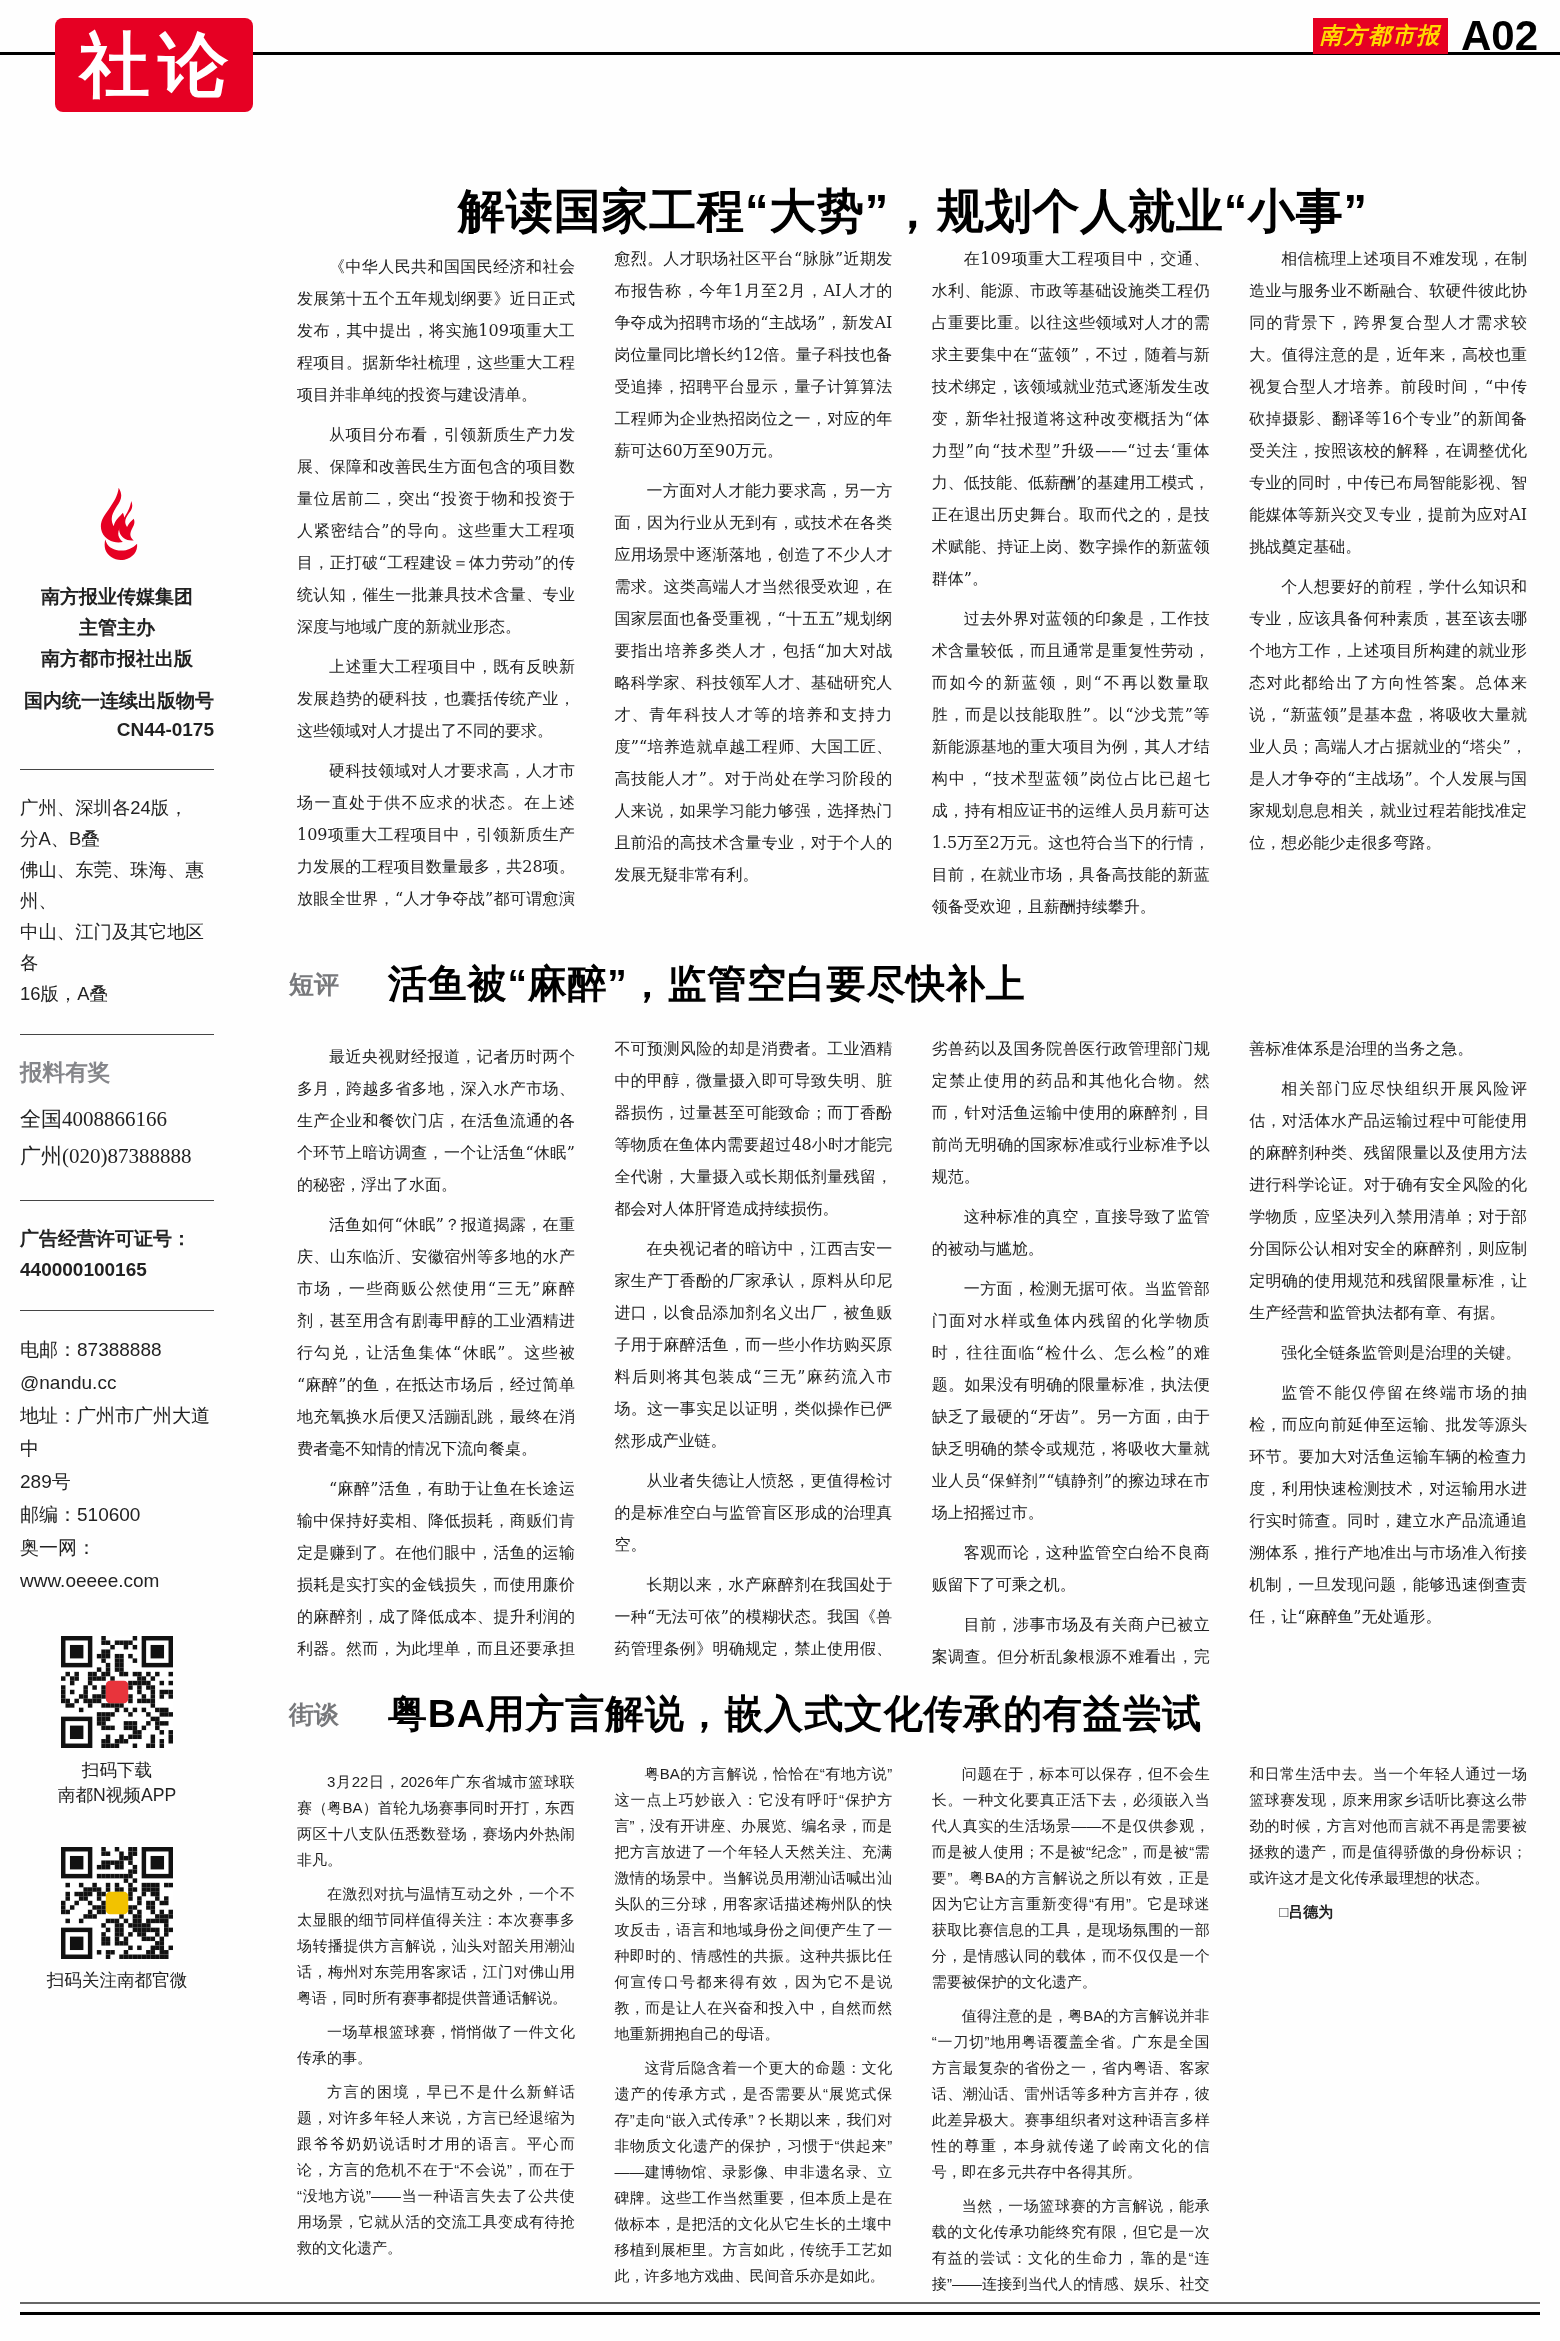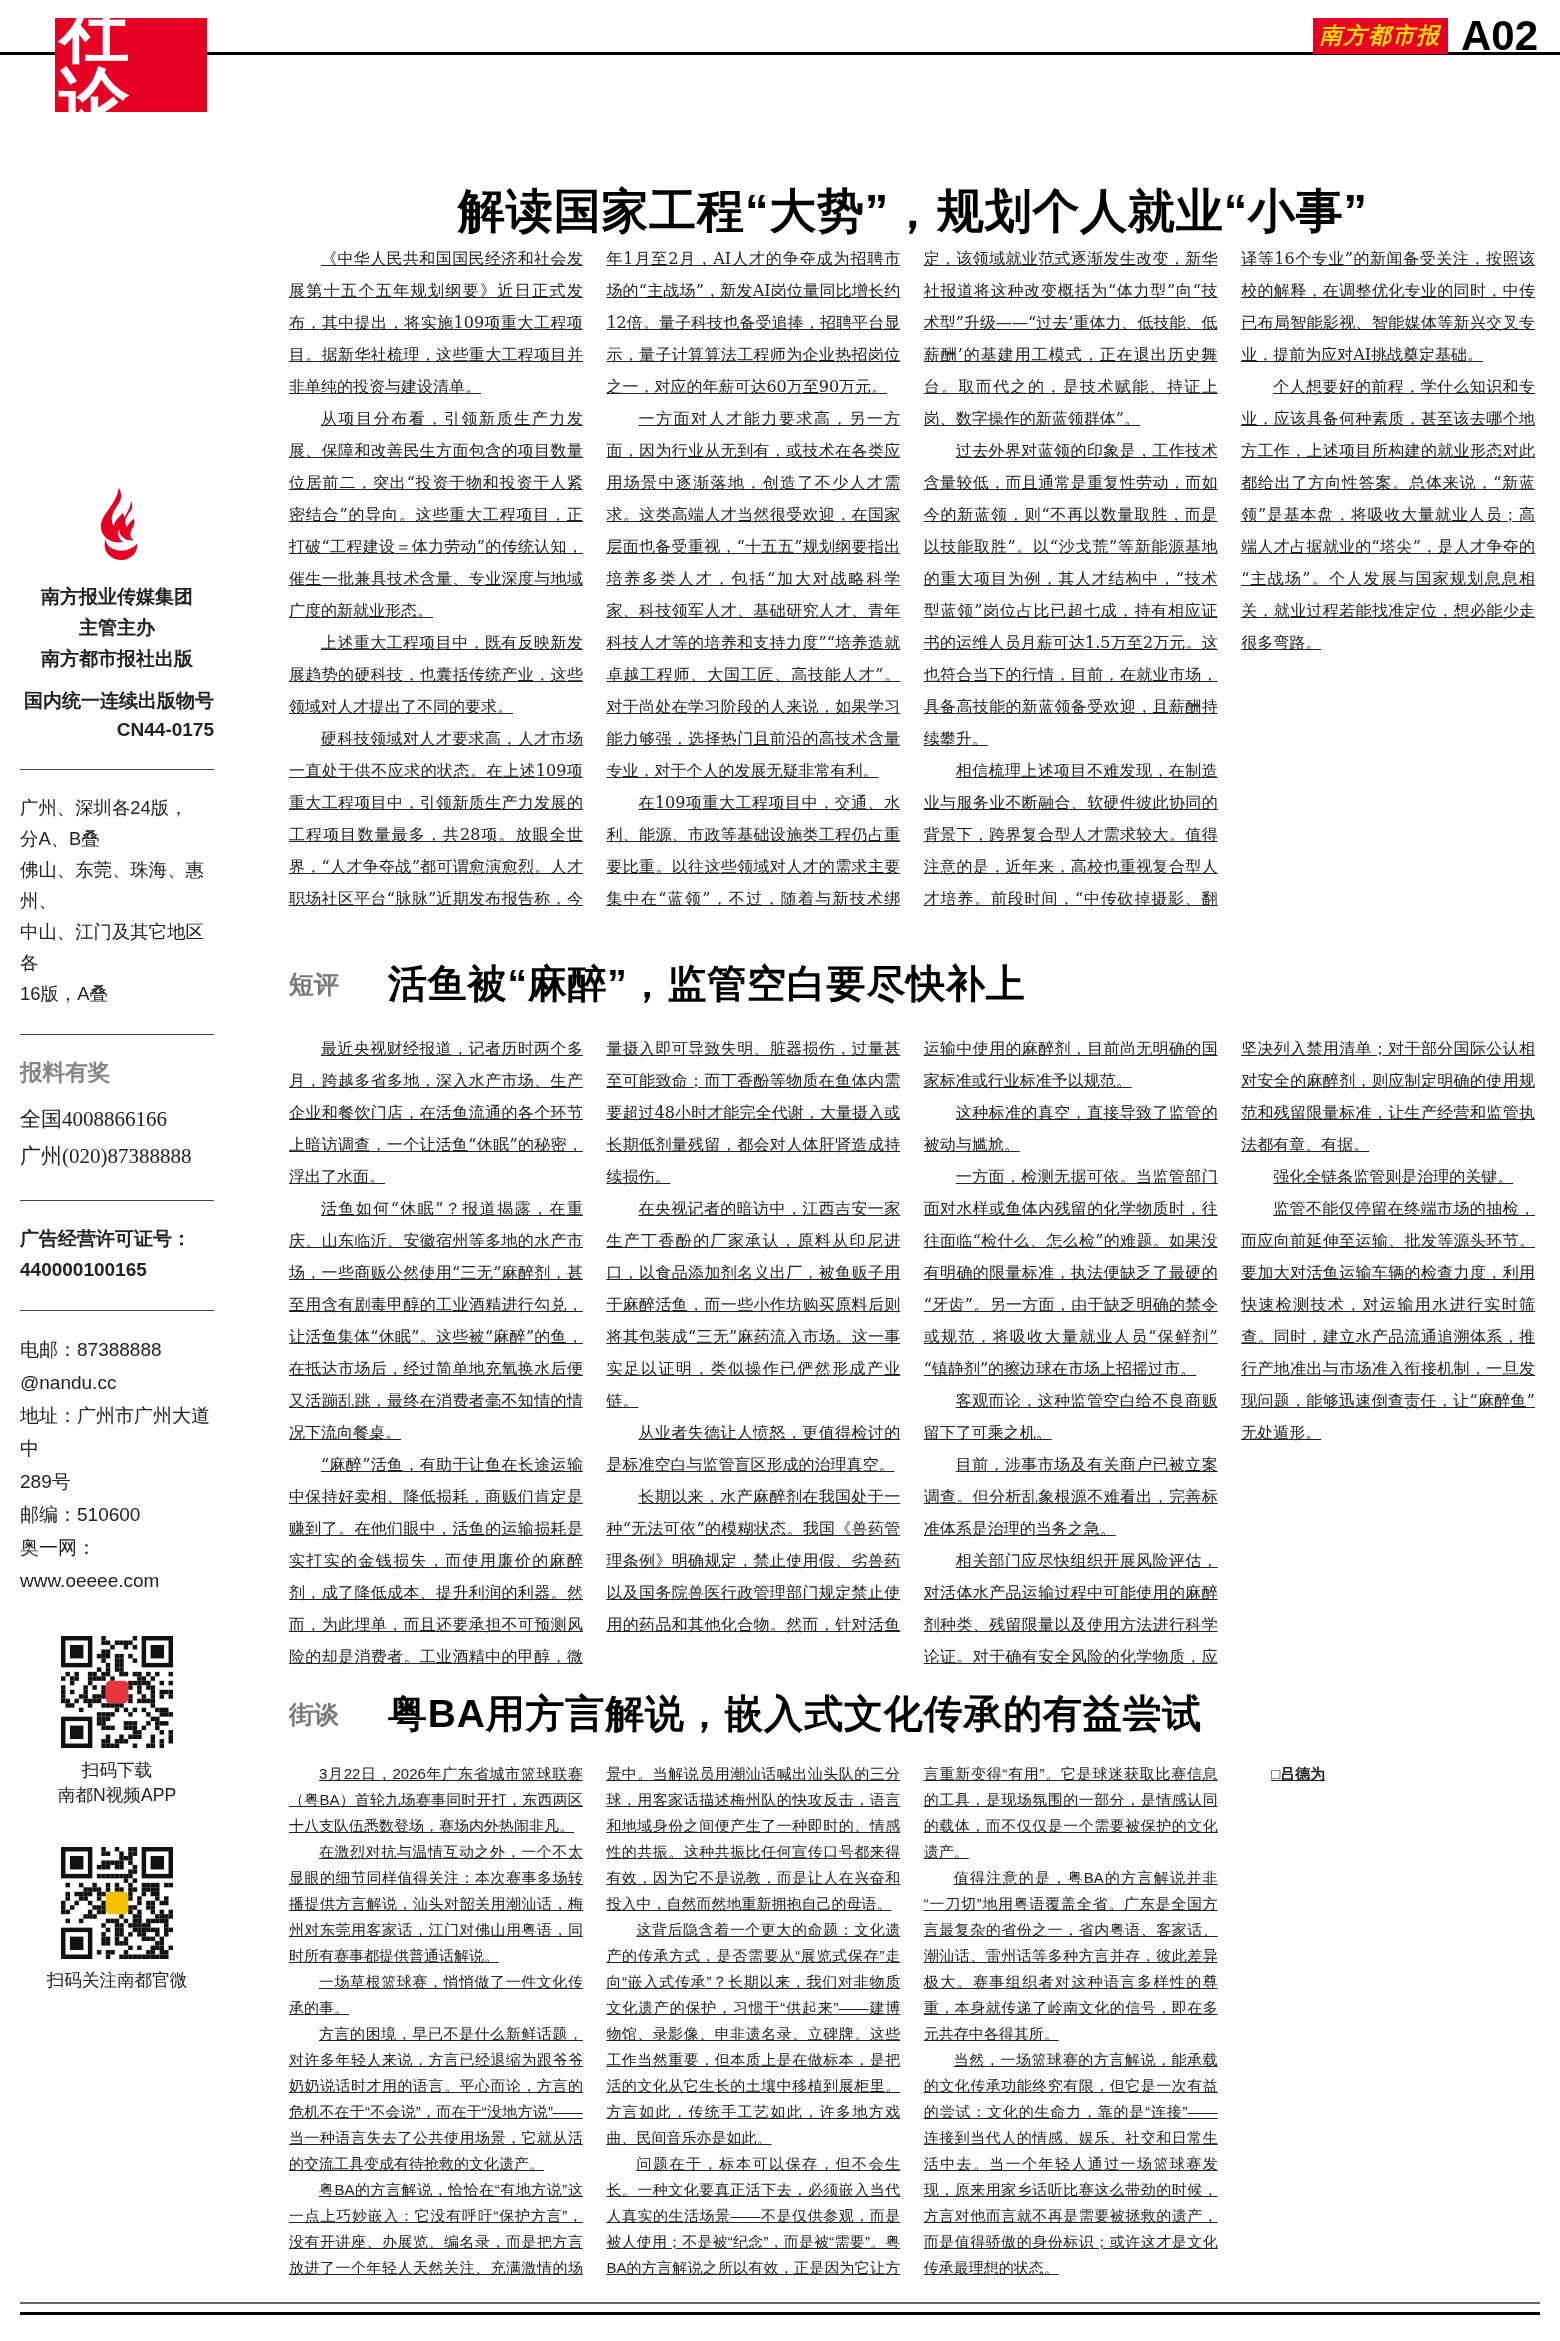--- a/index.html
+++ b/index.html
@@ -1,21 +1,21 @@
 <!DOCTYPE html>
 <html lang="zh" style="font-size:13.4px"><head>
 <meta charset="utf-8">
 <style>
   html,body{margin:0;padding:0;background:#e9e9e9;}
   #page{position:relative;width:1560px;height:2342px;background:#fefefe;margin:0 auto;overflow:hidden;
         font-family:"Liberation Sans",sans-serif;color:#1a1a1a;}
   
   .top-rule{position:absolute;left:0;right:0;top:52px;height:2.5px;background:#000;}
-  .shelun-box{position:absolute;left:55px;top:18.4px;width:152px;height:94px;background:#e60023;
-              display:flex;align-items:center;justify-content:center;z-index:2;}
+  .shelun-box{position:absolute;left:55px;top:18.4px;width:198px;height:94px;background:#e60023;
+              display:flex;align-items:center;justify-content:center;z-index:2;border-radius:8px;}
   .shelun-box span{color:#fff;font-size:70px;font-weight:900;letter-spacing:8.4px;line-height:1;
                    font-family:"Liberation Sans",sans-serif;transform:translateX(4.2px);}
   .header-meta{position:absolute;top:11.7px;right:22px;display:flex;align-items:center;gap:13.4px;z-index:2;}
   .dateline{font-size:21px;color:#111;letter-spacing:0.8px;}
   .masthead{background:#e60023;color:#ffd900;font-weight:900;font-style:italic;font-size:22.6px;
             padding:2.5px 6.7px;letter-spacing:1.7px;}
   .pageno{font-size:42px;font-weight:900;color:#000;font-family:"Liberation Sans",sans-serif;}
   
   .sidebar{position:absolute;left:20px;top:486px;width:194px;}
   .flame-wrap{text-align:center;margin-bottom:15px;}
@@ -28,21 +28,21 @@
   .license{font-size:19px;line-height:31px;color:#222;font-weight:bold;}
   .contact{font-size:19px;line-height:33px;color:#222;}
   .qr-block{margin-top:39px;text-align:center;}
   .qr-box{display:inline-block;width:112px;height:112px;}
   .qr-caption{font-size:17.6px;line-height:25px;color:#222;margin-top:6.7px;text-align:center;}
   
   .main-head1{position:absolute;left:289px;width:1248px;top:149px;text-align:center;
               font-size:47px;font-weight:900;color:#000;letter-spacing:0.8px;
               font-family:"Liberation Sans",sans-serif;white-space:nowrap;}
   .cols{column-gap:23.5px;column-fill:auto;text-align:justify;overflow:hidden;color:#222;}
-  .cols p{margin:0;text-indent:2em;text-decoration:underline;}
+  .cols p{margin:8px;text-indent:2em;}
   #a1-cols{position:absolute;left:289px;top:243px;width:1246px;height:692px;column-count:4;
            font-family:"DejaVu Serif",serif;font-size:16px;line-height:32px;}
   .sec-block{position:absolute;left:289px;width:1246px;}
   #a2-block{top:957px;}
   #a3-block{top:1687px;}
   .sec-head{display:flex;align-items:center;gap:49px;}
   .sec-label{font-size:25px;font-weight:900;color:#77787b;flex:0 0 auto;}
   .sec-title{font-size:39px;font-weight:900;color:#000;font-family:"Liberation Sans",sans-serif;
              letter-spacing:0.8px;white-space:nowrap;}
   #a2-cols{margin-top:22px;height:647px;column-count:4;font-family:"DejaVu Serif",serif;

